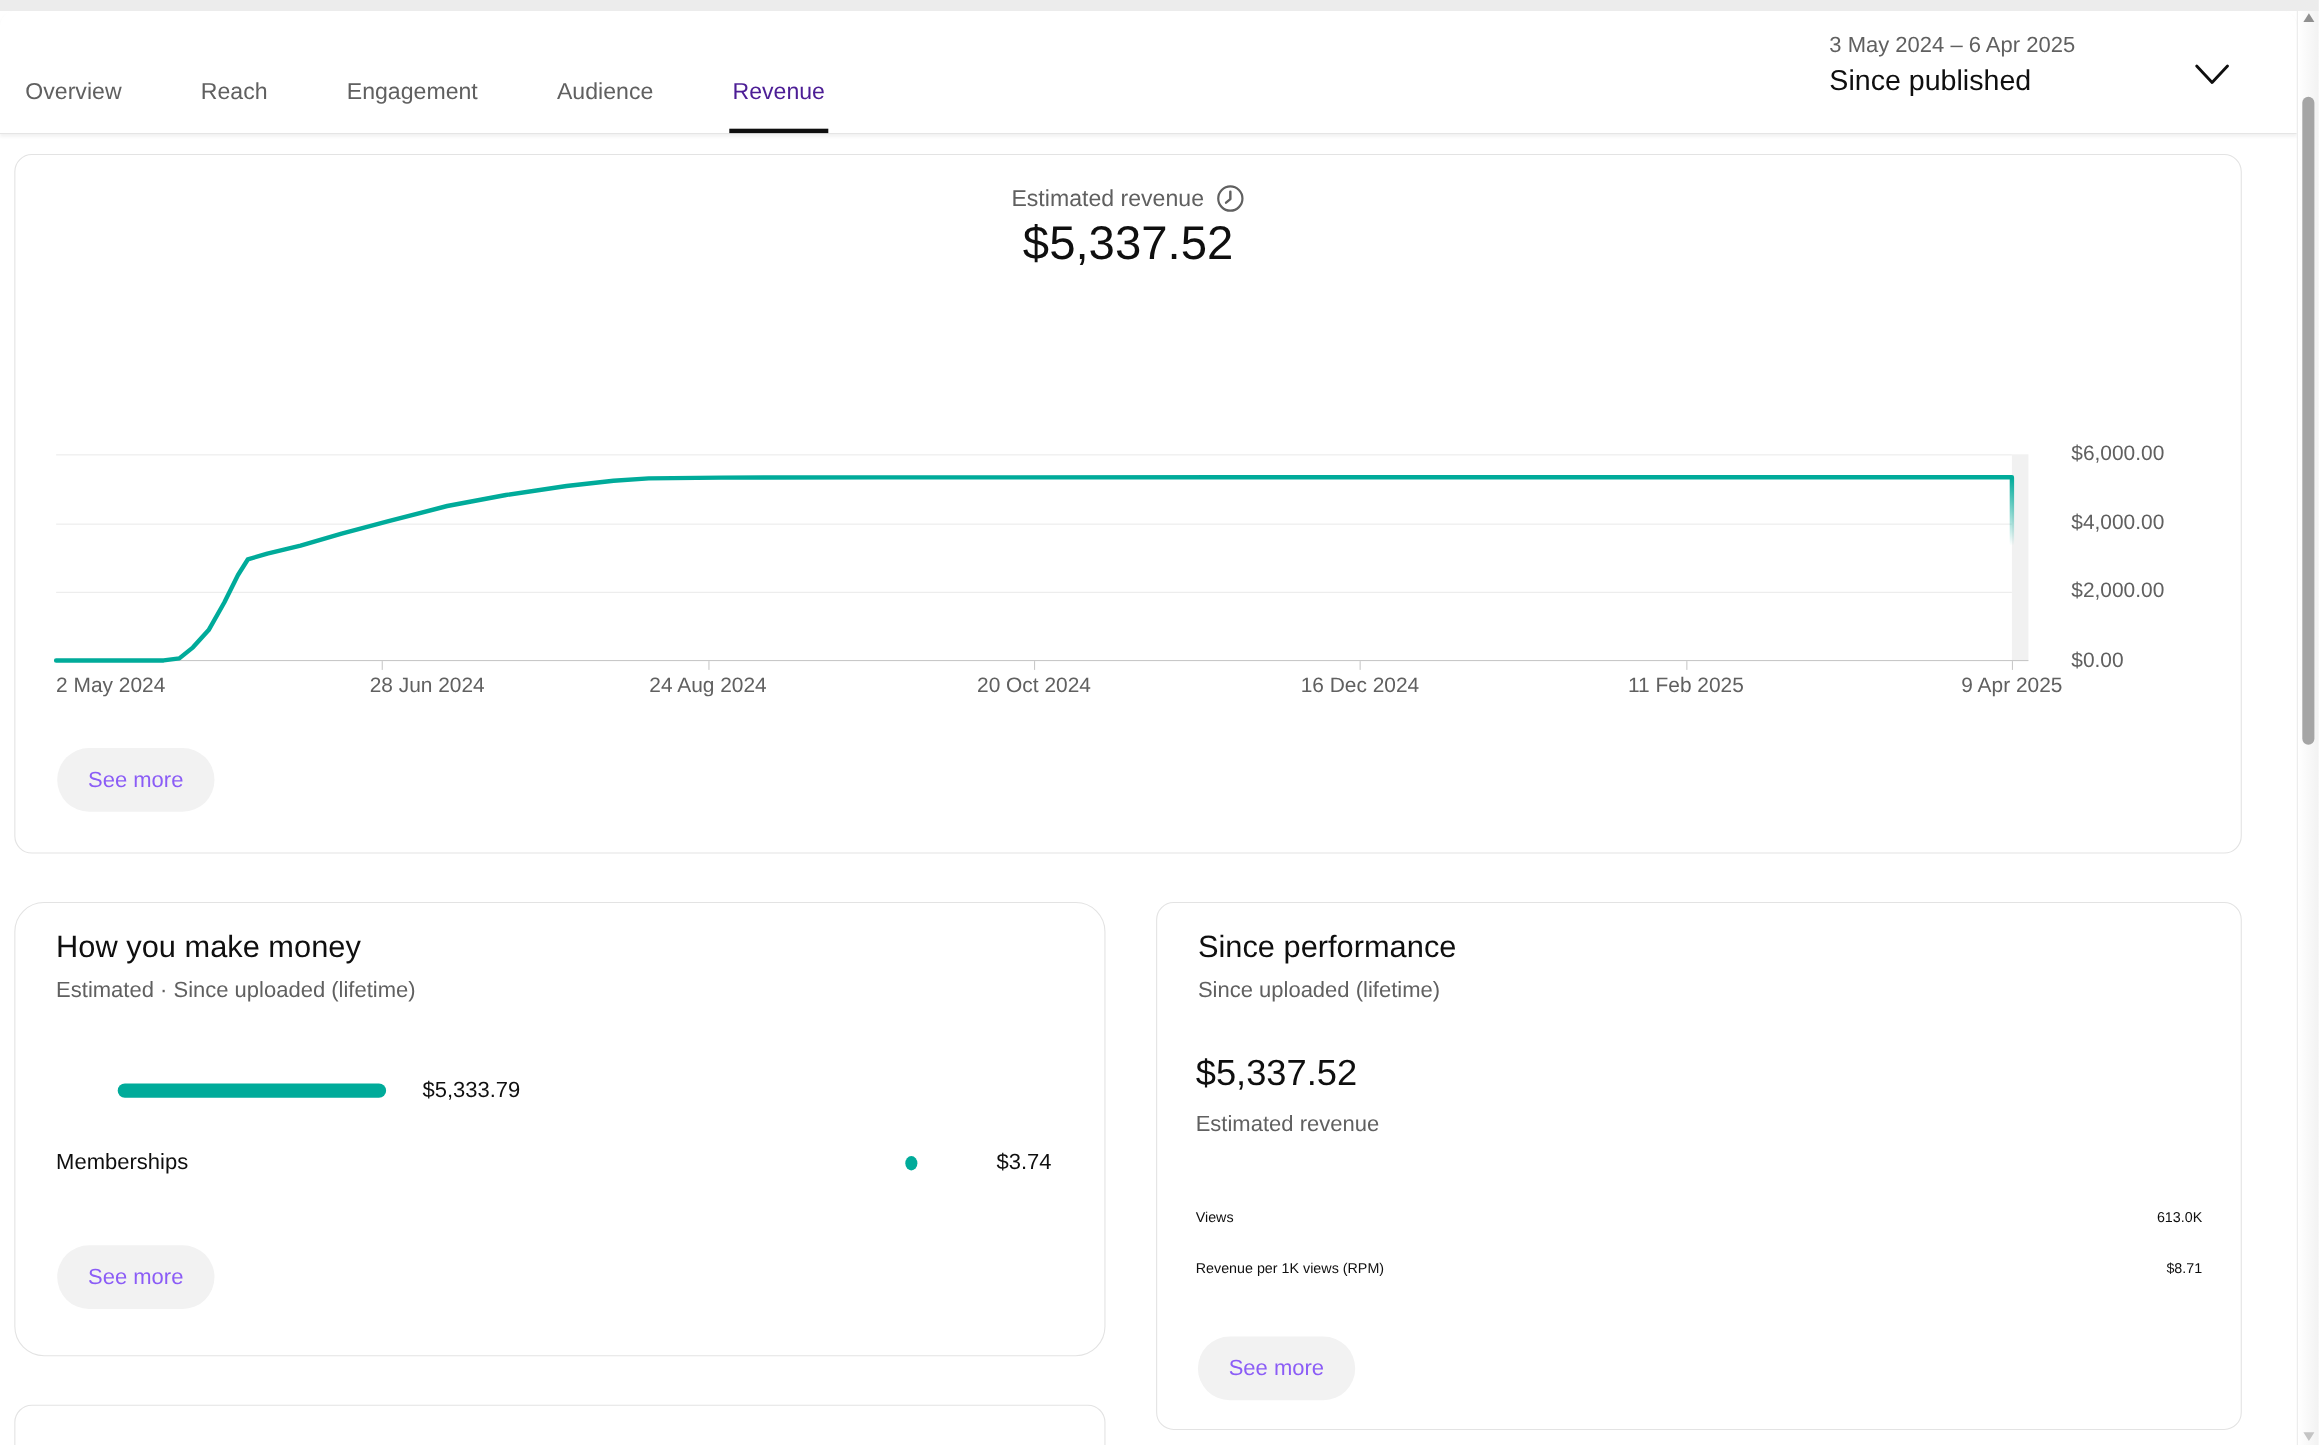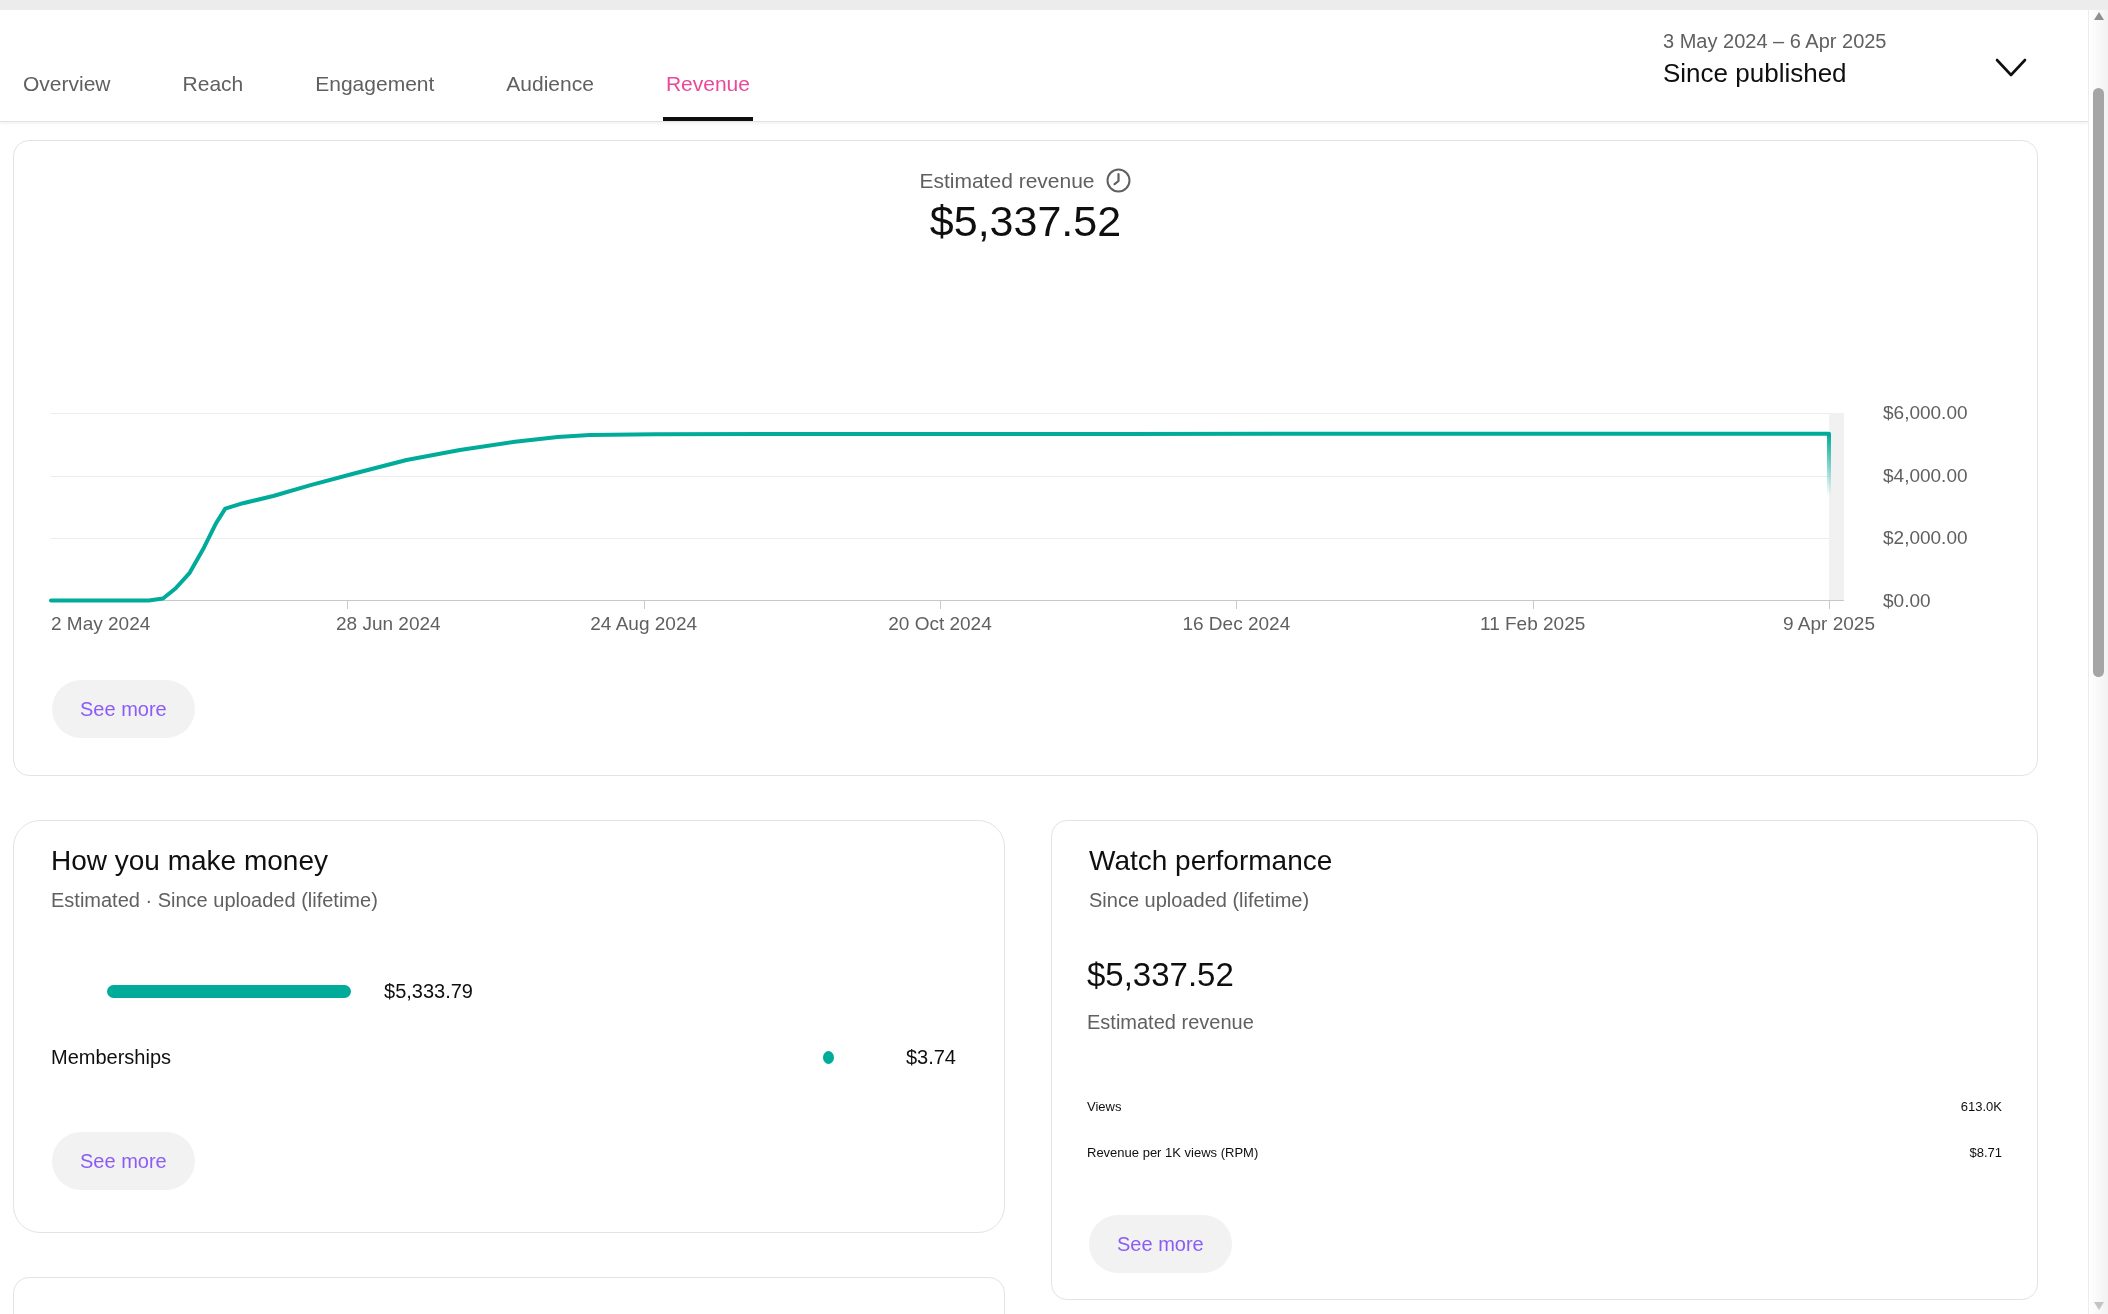--- a/index.html
+++ b/index.html
@@ -24,21 +24,21 @@
   }
   .tab-bar {
     position: absolute; left: 23px; top: 0; bottom: 0;
     display: flex; gap: 72px;
   }
   .tab {
     position: relative; display: flex; align-items: center;
     padding-top: 36px; font-size: 21px; font-weight: 500; color: #606060;
     cursor: pointer; white-space: nowrap;
   }
-  .tab.active { color: #ec4899; }
+  .tab.active { color: #4c1d95; }
   .tab.active::after {
     content: ""; position: absolute; left: -3px; right: -3px; bottom: 0;
     height: 4px; background: #0f0f0f;
   }
   .date-selector { position: absolute; left: 1663px; top: 18px; width: 400px; cursor: pointer; }
   .date-range { font-size: 20px; font-weight: 500; color: #606060; line-height: 26px; }
   .date-mode  { font-size: 26px; font-weight: 400; color: #0f0f0f; line-height: 34px; margin-top: 2px; }
   .chevron { position: absolute; right: 60px; top: 46px; width: 34px; height: 24px; }
   
   .card {
@@ -205,21 +205,21 @@
         <div class="bar-wrap">
           <div class="bar dot"></div>
         </div>
         <span class="val">$3.74</span>
       </div>
     </div>
   <button class="see-more" id="money-see-more">See more</button>
 </div>
 
 <div class="card" id="perf-card">
-  <div class="card-title">Watch performance</div>
+  <div class="card-title">Since performance</div>
   <div class="card-subtitle">Since uploaded (lifetime)</div>
   <div class="perf-kpi">$5,337.52</div>
   <div class="perf-kpi-label">Estimated revenue</div>
   <div class="perf-rows" id="perf-rows">
       <div class="perf-row">
         <span>Views</span>
         <span>613.0K</span>
       </div>
       <div class="perf-row">
         <span>Revenue per 1K views (RPM)</span>

